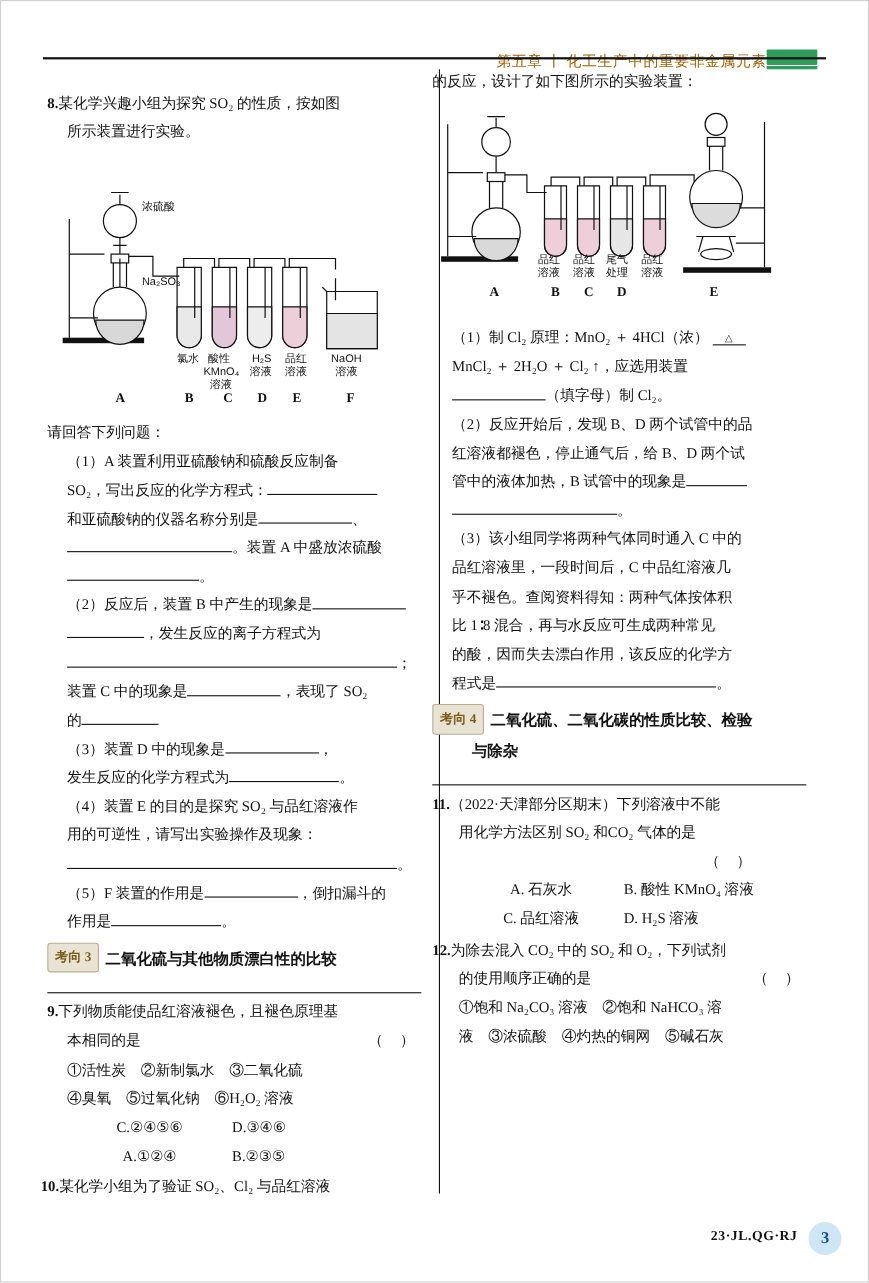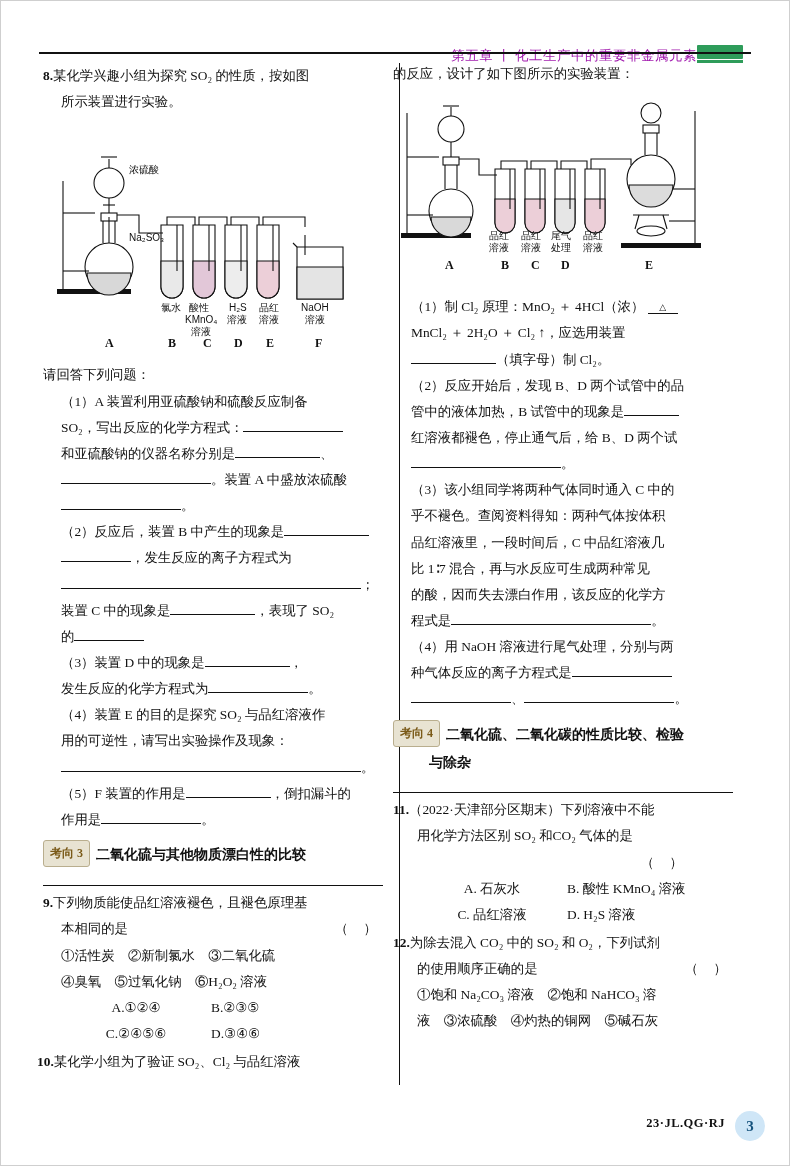--- a/index.html
+++ b/index.html
@@ -18,36 +18,36 @@
   }
   
   .header{
     position:absolute;left:0;right:0;top:22px;height:30px;
   }
   .header-rule{
     position:absolute;left:38px;right:38px;top:29px;height:2px;background:#111;
   }
   .header-text{
     position:absolute;right:92px;top:24px;
-    font-size:13.5px;letter-spacing:.5px;color:#a21caf;
+    font-size:13.5px;letter-spacing:.5px;color:#a16207;
     white-space:nowrap;
   }
   .header-ch{
     position:absolute;right:46px;top:22px;width:46px;height:14px;
     background:#2e9c5a;border-radius:1px;
   }
   .header-ch:after{
     content:"";position:absolute;left:0;top:15px;width:46px;height:3px;background:#2e9c5a;
   }
   
   .col{
     position:absolute;top:60px;width:340px;
     font-size:13.4px;line-height:1.95;
   }
-  .col-left{left:42px;}
+  .col-left{left:42px;margin-top:18px;}
   .col-right{left:392px;}
   .divider{
     position:absolute;left:398px;top:62px;width:1px;height:1022px;background:#111;
   }
   p{margin:0 0 0 0;}
   .q{margin-top:2px;}
   .qnum{font-weight:bold;}
   .hang{padding-left:18px;}
   .hang .lead{margin-left:-18px;}
   .blank{display:inline-block;border-bottom:1px solid #111;vertical-align:baseline;}
@@ -279,26 +279,26 @@
       <p>
         <span class="lead qnum">9.</span><span>下列物质能使品红溶液褪色，且褪色原理基</span>
       </p>
       <p>
         <span>本相同的是</span>
         <span style="float:right" class="paren">（    ）</span>
       </p>
       <p>①活性炭　②新制氯水　③二氧化硫</p>
       <p>④臭氧　⑤过氧化钠　⑥H₂O₂ 溶液</p>
       <p class="opts">
+        <span class="opt-l">C.②④⑤⑥</span>
+        <span>D.③④⑥</span>
+      </p>
+      <p class="opts">
         <span class="opt-l">A.①②④</span>
         <span>B.②③⑤</span>
-      </p>
-      <p class="opts">
-        <span class="opt-l">C.②④⑤⑥</span>
-        <span>D.③④⑥</span>
       </p>
     </div>
 
     <div class="q hang">
       <p>
         <span class="lead qnum" style="margin-left:-24px">10.</span><span>某化学小组为了验证 SO₂、Cl₂ 与品红溶液</span>
       </p>
     </div>
   </div>
 
@@ -386,49 +386,40 @@
         </span>
       </p>
       <p>MnCl₂ ＋ 2H₂O ＋ Cl₂ ↑，应选用装置</p>
       <p>
         <span class="blank b85"></span><span>（填字母）制 Cl₂。</span>
       </p>
     </div>
 
     <div class="hang">
       <p>（2）反应开始后，发现 B、D 两个试管中的品</p>
+      <p>红溶液都褪色，停止通气后，给 B、D 两个试</p>
       <p>
         <span>管中的液体加热，B 试管中的现象是</span><span class="blank b55"></span>
       </p>
-      <p>红溶液都褪色，停止通气后，给 B、D 两个试</p>
       <p>
         <span class="blank b150"></span><span>。</span>
       </p>
     </div>
 
     <div class="hang">
       <p>（3）该小组同学将两种气体同时通入 C 中的</p>
+      <p>品红溶液里，一段时间后，C 中品红溶液几</p>
       <p>乎不褪色。查阅资料得知：两种气体按体积</p>
-      <p>品红溶液里，一段时间后，C 中品红溶液几</p>
-      <p>比 1∶7 混合，再与水反应可生成两种常见</p>
+      <p>比 1∶8 混合，再与水反应可生成两种常见</p>
       <p>的酸，因而失去漂白作用，该反应的化学方</p>
       <p>
         <span>程式是</span><span class="blank b200"></span><span>。</span>
       </p>
     </div>
 
-    <div class="hang">
-      <p>（4）用 NaOH 溶液进行尾气处理，分别与两</p>
-      <p>
-        <span>种气体反应的离子方程式是</span><span class="blank b100"></span>
-      </p>
-      <p>
-        <span class="blank b100"></span><span>、</span><span class="blank b150"></span><span>。</span>
-      </p>
-    </div>
 
     <div class="kaoxiang">
       <div>
         <span class="kx-tag">考向 4</span><span class="kx-title">二氧化硫、二氧化碳的性质比较、检验</span>
       </div>
       <div class="kx-sub kx-rule">
         <span class="kx-title">与除杂</span>
       </div>
     </div>
 

